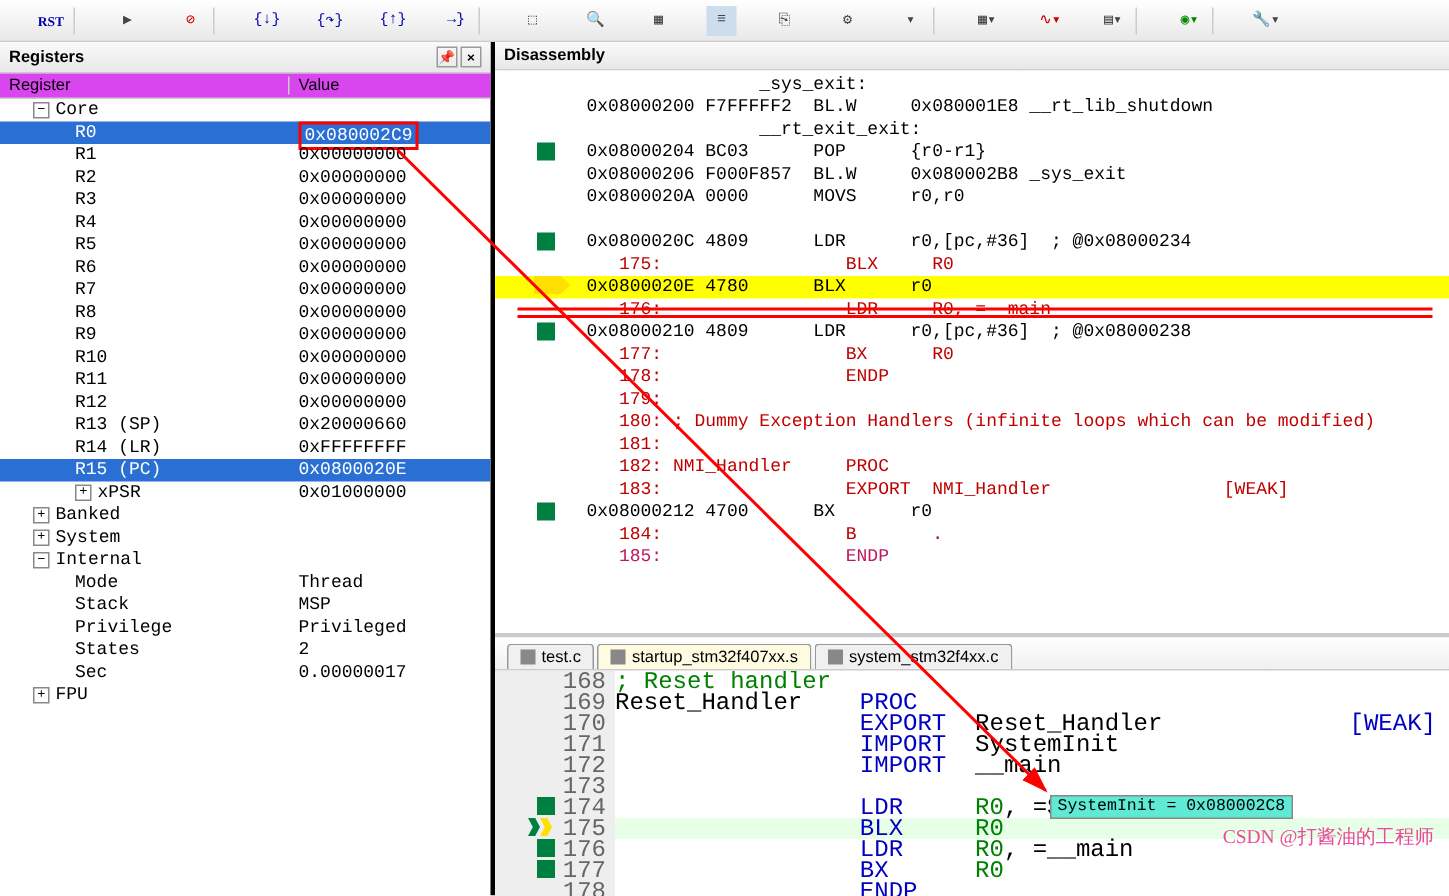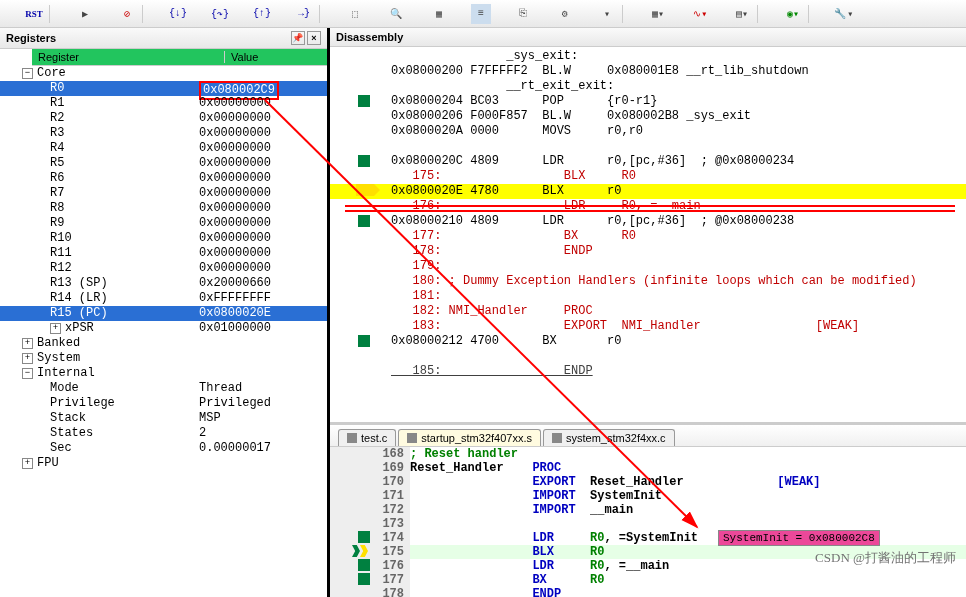--- a/index.html
+++ b/index.html
@@ -6,21 +6,21 @@
 body { font-family: "Courier New", monospace; font-size: 11px; background: #fff; width: 966px; height: 597px; overflow: hidden; position: relative; }
 .toolbar { height: 28px; background: linear-gradient(#fff,#e8e8e8); border-bottom: 1px solid #ccc; display: flex; align-items: center; padding: 0 4px; gap: 2px; }
 .tb-btn { width: 20px; height: 20px; display: flex; align-items: center; justify-content: center; font-size: 10px; color: #444; cursor: pointer; margin-left: 20px; }
 .tb-sep { width: 1px; height: 18px; background: #ccc; margin: 0 3px; }
 .main { display: flex; height: calc(100% - 28px); }
 .left-panel { width: 330px; border-right: 3px solid #000000; display: flex; flex-direction: column; }
 .right-panel { flex: 1; display: flex; flex-direction: column; }
 .panel-header { background: linear-gradient(#fafafa,#e8e8e8); border-bottom: 1px solid #ccc; padding: 3px 6px; font-family: Tahoma,sans-serif; font-weight: bold; font-size: 11px; display: flex; align-items: center; justify-content: space-between; }
 .panel-tools { display: flex; gap: 2px; }
 .pt { width: 14px; height: 14px; border: 1px solid #999; font-size: 9px; display: flex; align-items: center; justify-content: center; }
-.reg-head { display: flex; background: #22c55e; border-bottom: 1px solid #ccc; font-family: Tahoma,sans-serif; padding: 2px 0; margin-left: 32px; }
+.reg-head { display: flex; background: #d946ef; border-bottom: 1px solid #ccc; font-family: Tahoma,sans-serif; padding: 2px 0; }
 .reg-head div:first-child { width: 193px; padding-left: 6px; border-right: 1px solid #ccc; }
 .reg-head div:last-child { flex: 1; padding-left: 6px; }
 .reg-body { flex: 1; overflow: auto; font-family: "Courier New", monospace; font-size: 12px; }
 .reg-row { display: flex; height: 15px; line-height: 15px; }
 .reg-name { width: 193px; padding-left: 6px; display: flex; align-items: center; }
 .reg-val { flex: 1; padding-left: 6px; }
 .tree-tog { width: 11px; height: 11px; border: 1px solid #888; display: inline-flex; align-items: center; justify-content: center; font-size: 9px; margin-right: 4px; background: #fff; }
 .indent1 { padding-left: 22px; }
 .indent2 { padding-left: 50px !important; }
 .sel { background: #2a6fd4; color: #fff; }
@@ -28,38 +28,38 @@
 .disasm-body { flex: 1; overflow: auto; font-family: "Courier New", monospace; font-size: 12px; line-height: 15px; padding: 2px 0 0 0; background: #fff; }
 .dl { white-space: pre; height: 15px; display: flex; gap: 16px; }
 .gutter { width: 45px; flex-shrink: 0; }
 .gmark { background: #008040; display: inline-block; width: 12px; height: 12px; margin-left: 28px; margin-top: 1px; }
 .garrow { background: #ffe000; display: inline-block; width: 18px; height: 12px; margin-left: 26px; position: relative; }
 .garrow::after { content: ''; position: absolute; right: -6px; top: 0; border-left: 6px solid #ffe000; border-top: 6px solid transparent; border-bottom: 6px solid transparent; }
 .hlite { background: #ffff00; }
 .red { color: #c00000; }
 .blue { color: #0000c0; }
 .green { color: #008000; text-align: right; }
-.dim { color: #404040; text-decoration: underline; }
+.dim { color: #be185d; }
 .src-area { border-top: 3px solid #ccc; height: 175px; display: flex; flex-direction: column; margin-top: 25px; }
 .tabs { display: flex; background: linear-gradient(#fff,#f0f0f0); border-bottom: 1px solid #ccc; height: 22px; align-items: end; padding-left: 8px; gap: 2px; font-family: Tahoma,sans-serif; }
 .tab { border: 1px solid #999; border-bottom: none; padding: 2px 8px; background: #f0f0f0; display: flex; align-items: center; gap: 4px; font-size: 11px; border-radius: 3px 3px 0 0; }
 .tab.active { background: #fffbe0; }
 .ticon { width: 10px; height: 10px; background: #888; }
-.src-body { flex: 1; overflow: auto; display: flex; font-family: "Courier New", monospace; font-size: 12px; line-height: 14px; font-weight: bold; }
+.src-body { flex: 1; overflow: auto; display: flex; font-family: "Courier New", monospace; font-size: 16px; line-height: 14px; }
 .src-gutter { width: 45px; background: #eee; flex-shrink: 0; }
 .src-ln { width: 35px; background: #eee; text-align: right; padding-right: 6px; color: #666; flex-shrink: 0; }
 .src-code { flex: 1; white-space: pre; }
 .sr { display: flex; height: 14px; }
 .sr.cur .src-code { background: #e6ffe6; }
 .sgmark { background: #008040; width: 12px; height: 12px; display: inline-block; margin-left: 28px; }
 .sgarrow { display: inline-flex; margin-left: 22px; }
 .sgarrow span { width: 8px; height: 12px; background: #008040; clip-path: polygon(0 0,60% 0,100% 50%,60% 100%,0 100%,40% 50%); }
 .sgarrow span:last-child { background: #ffe000; }
-.tooltip { position: absolute; background: #ec4899; border: 1px solid #888; padding: 1px 4px; font-family: "Courier New"; font-size: 11px; margin-left: 18px; }
-.watermark { position: absolute; right: 10px; bottom: 30px; color: #737373; font-family: Tahoma; font-size: 13px; }
+.tooltip { position: absolute; background: #5eead4; border: 1px solid #888; padding: 1px 4px; font-family: "Courier New"; font-size: 11px; }
+.watermark { position: absolute; right: 10px; bottom: 30px; color: #ec4899; font-family: Tahoma; font-size: 13px; }
 svg.annot { position: absolute; top: 0; left: 0; pointer-events: none; }
 </style>
 </head>
 <body>
 
 <div class="toolbar">
   <span class="tb-btn" style="font-family:Tahoma;font-size:9px;color:#00a;font-weight:bold">RST</span>
   <span class="tb-sep"></span>
   <span class="tb-btn">▶</span>
   <span class="tb-btn" style="color:#c00">⊘</span>
@@ -232,29 +232,29 @@
           <div class="reg-val"></div>
         </div>
         <div class="reg-row">
           <div class="reg-name indent2">
             <span>Mode</span>
           </div>
           <div class="reg-val">Thread</div>
         </div>
         <div class="reg-row">
           <div class="reg-name indent2">
+            <span>Stack</span>
+          </div>
+          <div class="reg-val">MSP</div>
+        </div>
+        <div class="reg-row">
+          <div class="reg-name indent2">
             <span>Privilege</span>
           </div>
           <div class="reg-val">Privileged</div>
-        </div>
-        <div class="reg-row">
-          <div class="reg-name indent2">
-            <span>Stack</span>
-          </div>
-          <div class="reg-val">MSP</div>
         </div>
         <div class="reg-row">
           <div class="reg-name indent2">
             <span>States</span>
           </div>
           <div class="reg-val">2</div>
         </div>
         <div class="reg-row">
           <div class="reg-name indent2">
             <span>Sec</span>
@@ -289,21 +289,21 @@
         <div class="dl"><span class="gutter"></span><span class="red">   176:                 LDR     R0, =__main</span></div>
         <div class="dl"><span class="gutter"><span class="gmark"></span></span><span>0x08000210 4809      LDR      r0,[pc,#36]  ; @0x08000238</span></div>
         <div class="dl"><span class="gutter"></span><span class="red">   177:                 BX      R0</span></div>
         <div class="dl"><span class="gutter"></span><span class="red">   178:                 ENDP</span></div>
         <div class="dl"><span class="gutter"></span><span class="red">   179:</span></div>
         <div class="dl"><span class="gutter"></span><span class="red">   180: ; Dummy Exception Handlers (infinite loops which can be modified)</span></div>
         <div class="dl"><span class="gutter"></span><span class="red">   181:</span></div>
         <div class="dl"><span class="gutter"></span><span class="red">   182: NMI_Handler     PROC</span></div>
         <div class="dl"><span class="gutter"></span><span class="red">   183:                 EXPORT  NMI_Handler                [WEAK]</span></div>
         <div class="dl"><span class="gutter"><span class="gmark"></span></span><span>0x08000212 4700      BX       r0</span></div>
-        <div class="dl"><span class="gutter"></span></div>
+        <div class="dl"><span class="gutter"></span><span class="red">   184:                 B       .</span></div>
         <div class="dl"><span class="gutter"></span><span class="dim">   185:                 ENDP</span></div>
       </div>
 
     <div class="src-area">
       <div class="tabs" id="tabs">
           <div class="tab">
             <span class="ticon"></span>
             <span>test.c</span>
           </div>
           <div class="tab active">

